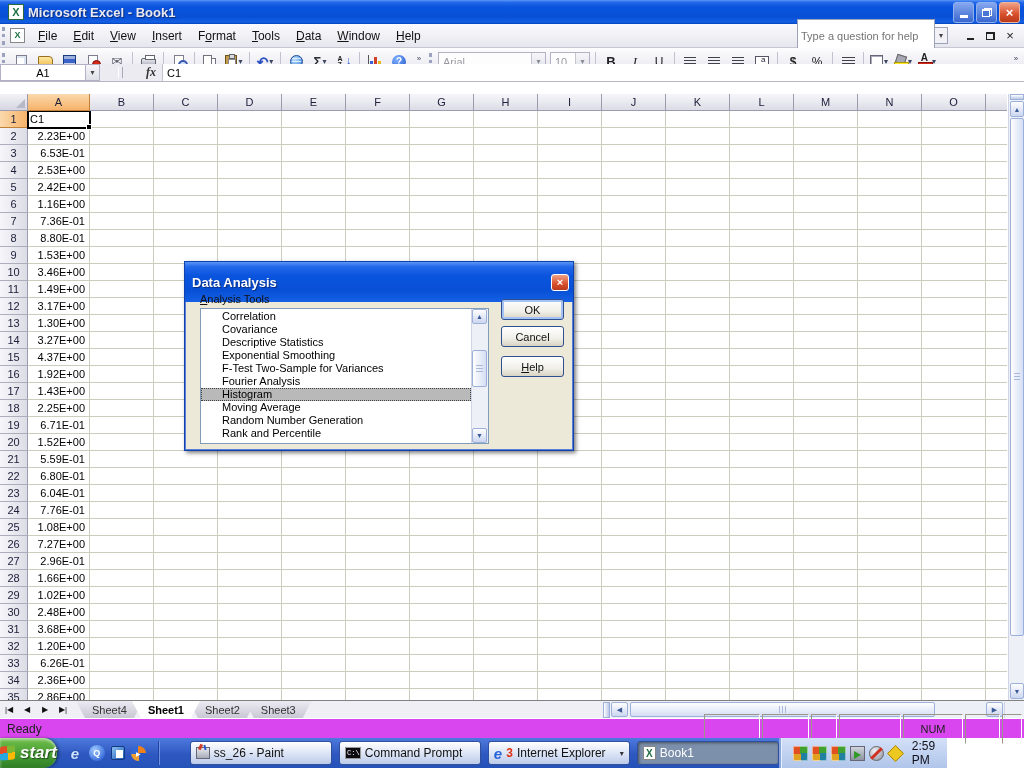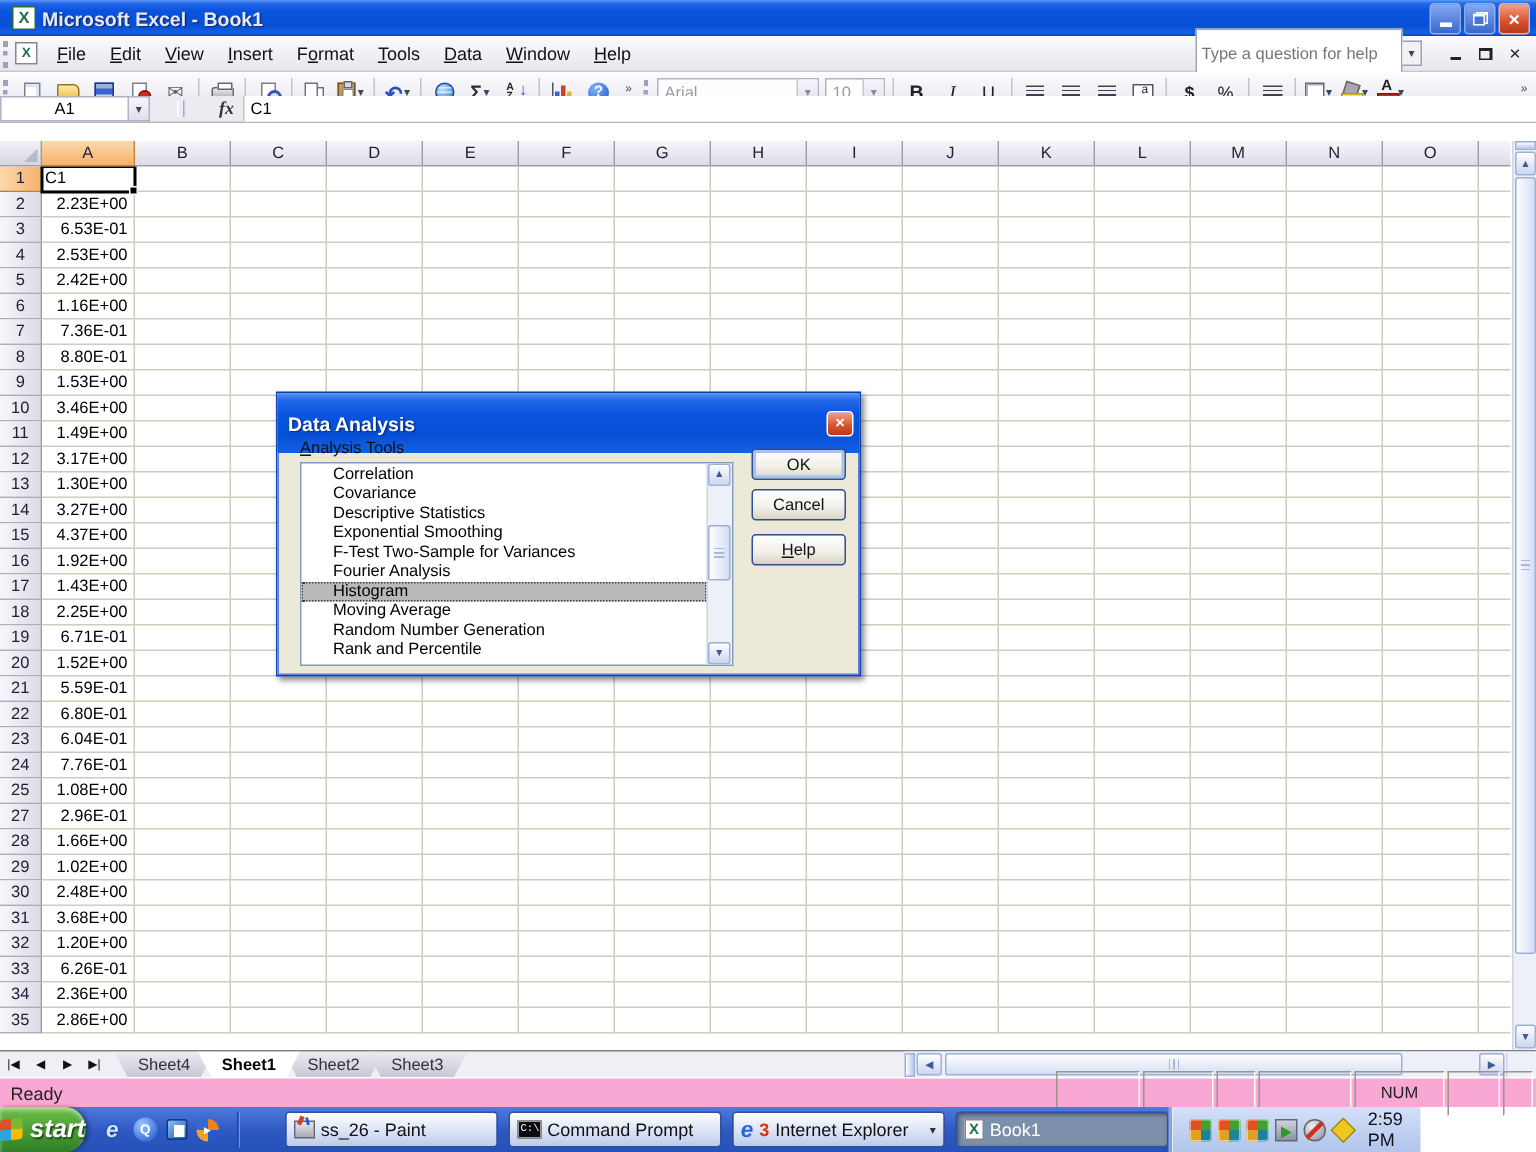--- a/index.html
+++ b/index.html
@@ -189,21 +189,21 @@
   .tnav{width:16px;display:flex;align-items:center;justify-content:center;font-size:8px;color:#111;margin:0 1px;}
   .stabs{display:flex;margin-left:4px;}
   .stab{height:17px;padding:1px 16px 0;margin-left:-11px;display:flex;align-items:center;justify-content:center;
     font-size:11px;color:#333;background:linear-gradient(#eceaf1,#c9c7d4);
     clip-path:polygon(10px 0,calc(100% - 0px) 0,calc(100% - 10px) 100%,0 100%);
     clip-path:polygon(0 0,100% 0,calc(100% - 9px) 100%,9px 100%);}
   .stab:first-child{margin-left:0;}
   .stab.act{background:#fff;color:#000;font-weight:bold;z-index:3;position:relative;}
 
   
-  .statusbar{position:absolute;left:0;top:718px;width:1024px;height:20px;background:#f9a8d4;
+  .statusbar{position:absolute;left:0;top:718px;width:1024px;height:20px;background:#d946ef;
     border-top:1px solid #fff;display:flex;align-items:center;}
   .sready{padding-left:7px;font-size:12px;color:#222;flex:1;}
   .spanel{height:30px;border:1px solid;border-color:#9a968a #fff #fff #9a968a;margin-right:2px;
     display:flex;align-items:center;justify-content:center;font-size:11px;color:#222;}
   .sp1{width:56px;} .sp2{width:47px;} .sp3{width:26px;} .sp4{width:62px;} .sp5{width:60px;} .sp6{width:35px;} .sp7{width:20px;}
 
   
   .taskbar{position:absolute;left:0;top:738px;width:819px;height:30px;
     background:linear-gradient(#4e79dd,#2e58c0 55%,#2452b8);display:flex;align-items:center;}
   .startbtn{height:30px;width:97px;border-radius:0 14px 14px 0;
@@ -961,20 +961,39 @@
           <div class="cell"></div>
           <div class="cell"></div>
           <div class="cell"></div>
           <div class="cell"></div>
           <div class="cell"></div>
           <div class="cell"></div>
           <div class="cell"></div>
           <div class="cell part"></div>
         </div>
         <div class="grow">
+          <div class="rhead">26</div>
+          <div class="cell colA">7.27E+00</div>
+          <div class="cell"></div>
+          <div class="cell"></div>
+          <div class="cell"></div>
+          <div class="cell"></div>
+          <div class="cell"></div>
+          <div class="cell"></div>
+          <div class="cell"></div>
+          <div class="cell"></div>
+          <div class="cell"></div>
+          <div class="cell"></div>
+          <div class="cell"></div>
+          <div class="cell"></div>
+          <div class="cell"></div>
+          <div class="cell"></div>
+          <div class="cell part"></div>
+        </div>
+        <div class="grow">
           <div class="rhead">27</div>
           <div class="cell colA">2.96E-01</div>
           <div class="cell"></div>
           <div class="cell"></div>
           <div class="cell"></div>
           <div class="cell"></div>
           <div class="cell"></div>
           <div class="cell"></div>
           <div class="cell"></div>
           <div class="cell"></div>

